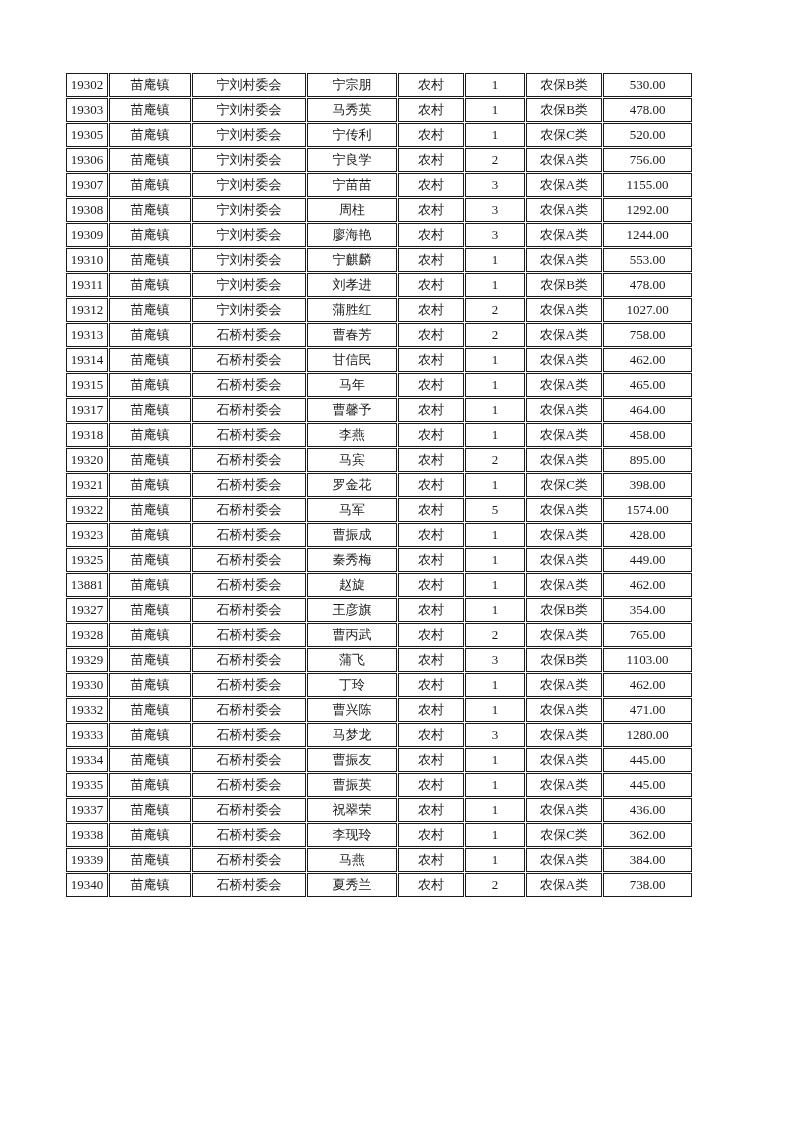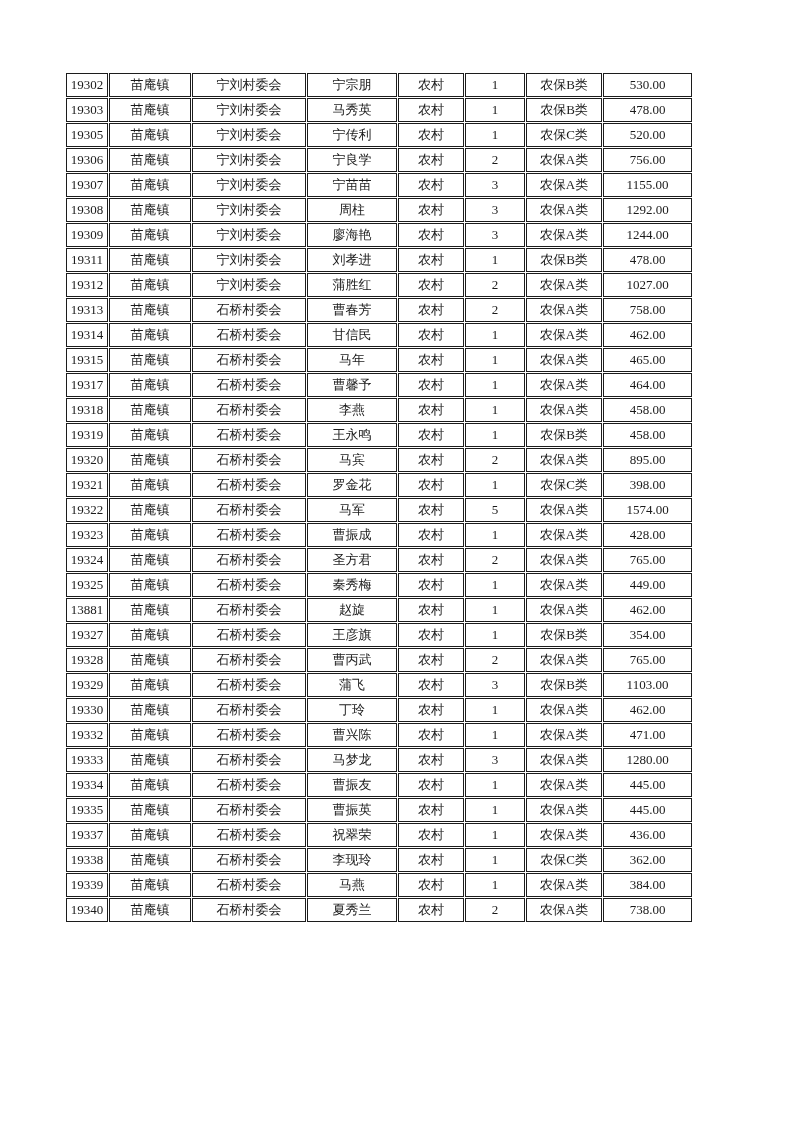--- a/index.html
+++ b/index.html
@@ -117,20 +117,30 @@
           <td>19309</td>
           <td>苗庵镇</td>
           <td>宁刘村委会</td>
           <td>廖海艳</td>
           <td>农村</td>
           <td>3</td>
           <td>农保A类</td>
           <td>1244.00</td>
         </tr>
         <tr>
+          <td>19310</td>
+          <td>苗庵镇</td>
+          <td>宁刘村委会</td>
+          <td>宁麒麟</td>
+          <td>农村</td>
+          <td>1</td>
+          <td>农保A类</td>
+          <td>553.00</td>
+        </tr>
+        <tr>
           <td>19311</td>
           <td>苗庵镇</td>
           <td>宁刘村委会</td>
           <td>刘孝进</td>
           <td>农村</td>
           <td>1</td>
           <td>农保B类</td>
           <td>478.00</td>
         </tr>
         <tr>
@@ -184,30 +194,20 @@
           <td>464.00</td>
         </tr>
         <tr>
           <td>19318</td>
           <td>苗庵镇</td>
           <td>石桥村委会</td>
           <td>李燕</td>
           <td>农村</td>
           <td>1</td>
           <td>农保A类</td>
-          <td>458.00</td>
-        </tr>
-        <tr>
-          <td>19319</td>
-          <td>苗庵镇</td>
-          <td>石桥村委会</td>
-          <td>王永鸣</td>
-          <td>农村</td>
-          <td>1</td>
-          <td>农保B类</td>
           <td>458.00</td>
         </tr>
         <tr>
           <td>19320</td>
           <td>苗庵镇</td>
           <td>石桥村委会</td>
           <td>马宾</td>
           <td>农村</td>
           <td>2</td>
           <td>农保A类</td>
@@ -235,30 +235,20 @@
         </tr>
         <tr>
           <td>19323</td>
           <td>苗庵镇</td>
           <td>石桥村委会</td>
           <td>曹振成</td>
           <td>农村</td>
           <td>1</td>
           <td>农保A类</td>
           <td>428.00</td>
-        </tr>
-        <tr>
-          <td>19324</td>
-          <td>苗庵镇</td>
-          <td>石桥村委会</td>
-          <td>圣方君</td>
-          <td>农村</td>
-          <td>2</td>
-          <td>农保A类</td>
-          <td>765.00</td>
         </tr>
         <tr>
           <td>19325</td>
           <td>苗庵镇</td>
           <td>石桥村委会</td>
           <td>秦秀梅</td>
           <td>农村</td>
           <td>1</td>
           <td>农保A类</td>
           <td>449.00</td>

